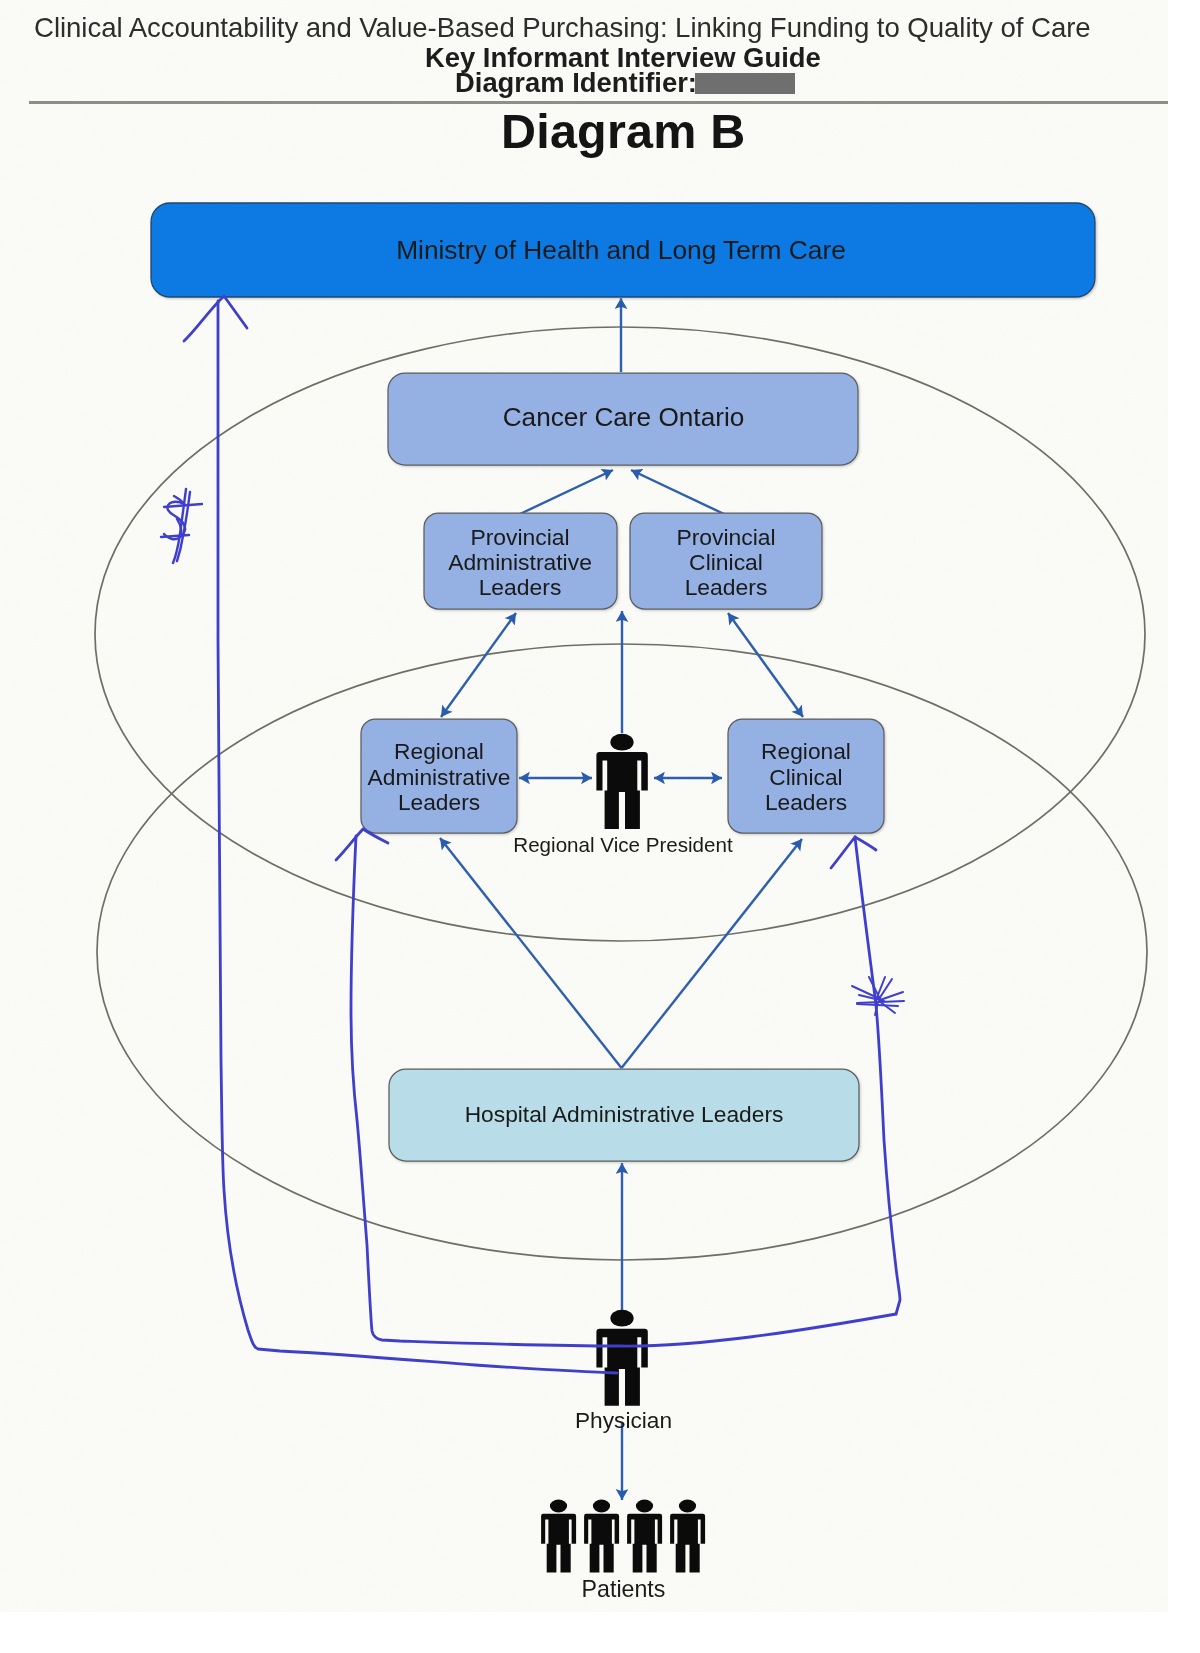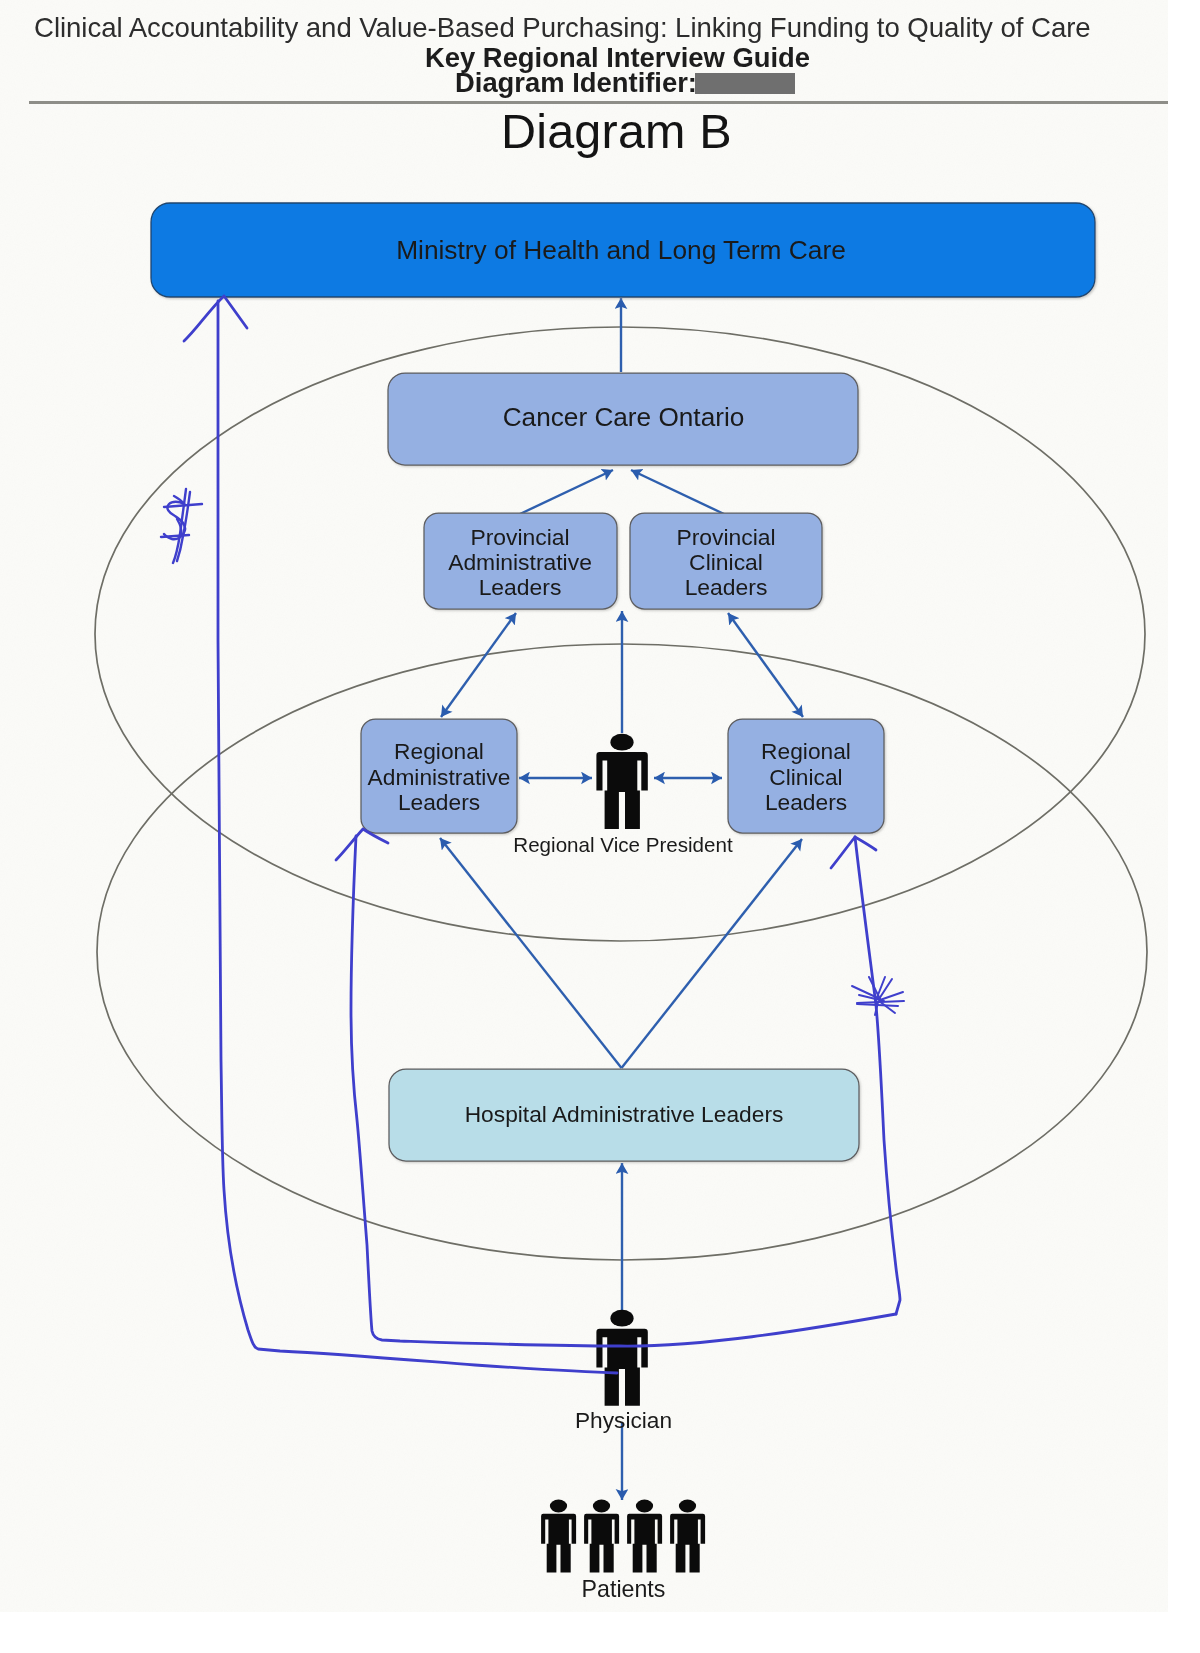--- a/index.html
+++ b/index.html
@@ -10,42 +10,42 @@
   #grain{position:absolute;left:0;top:0;width:1168px;height:1612px;opacity:0.5;pointer-events:none;}
   .hdr-l1{position:absolute;left:34px;top:12px;
           font-size:27.6px;color:#2d2d2d;letter-spacing:-0.05px;white-space:nowrap;}
   .hdr-l2{position:absolute;left:425px;top:42px;
           font-size:27.4px;font-weight:bold;color:#1d1d1d;white-space:nowrap;}
   .hdr-l3{position:absolute;left:455px;top:67px;
           font-size:27.4px;font-weight:bold;color:#1d1d1d;white-space:nowrap;}
   .redact{position:absolute;left:695px;top:73px;width:100px;height:21px;background:#6f6f6f;}
   .rule{position:absolute;left:29px;top:101px;width:1139px;height:3px;background:#8e8e88;}
   .dtitle{position:absolute;left:501px;top:103px;
-          font-size:48.5px;font-weight:normal;color:#141414;letter-spacing:0.2px;white-space:nowrap;}
+          font-size:48.5px;font-weight:bold;color:#141414;letter-spacing:0.2px;white-space:nowrap;}
   svg.canvas{position:absolute;left:0;top:0;width:1200px;height:1653px;}
   .nlabel{font-family:"Liberation Sans",sans-serif;fill:#1a1a1a;}
 </style>
 </head>
 <body>
 
 <div id="page">
   <div id="scanbg"></div>
   <svg id="grain">
     <filter id="noisef">
         <feTurbulence type="fractalNoise" baseFrequency="0.9" numOctaves="3" stitchTiles="stitch"></feTurbulence>
       <feColorMatrix type="saturate" values="0.15"></feColorMatrix>
       <feComponentTransfer>
           <feFuncA type="linear" slope="0.075" intercept="0"></feFuncA>
         </feComponentTransfer>
       </filter>
     <rect width="100%" height="100%" filter="url(#noisef)"></rect>
   </svg>
 
   <div class="hdr-l1">Clinical Accountability and Value-Based Purchasing: Linking Funding to Quality of Care</div>
-  <div class="hdr-l2">Key Regional Interview Guide</div>
+  <div class="hdr-l2">Key Informant Interview Guide</div>
   <div class="hdr-l3">Diagram Identifier:</div>
   <div class="redact"></div>
   <div class="rule"></div>
   <div class="dtitle">Diagram B</div>
 
   <svg class="canvas" viewBox="0 0 1200 1653">
     <defs>
       <marker id="ah" markerWidth="7" markerHeight="7" refX="4.55" refY="2.65" orient="auto" markerUnits="strokeWidth">
         <path d="M0,0 L4.55,2.65 L0,5.3 L0.95,2.65 Z" fill="#2a5cae"></path>
       </marker>

